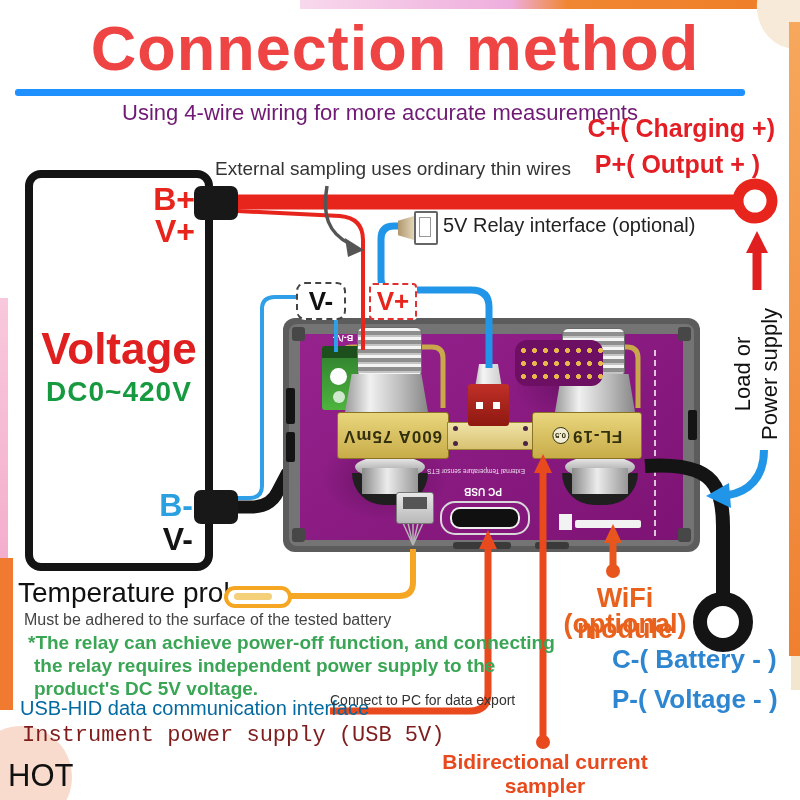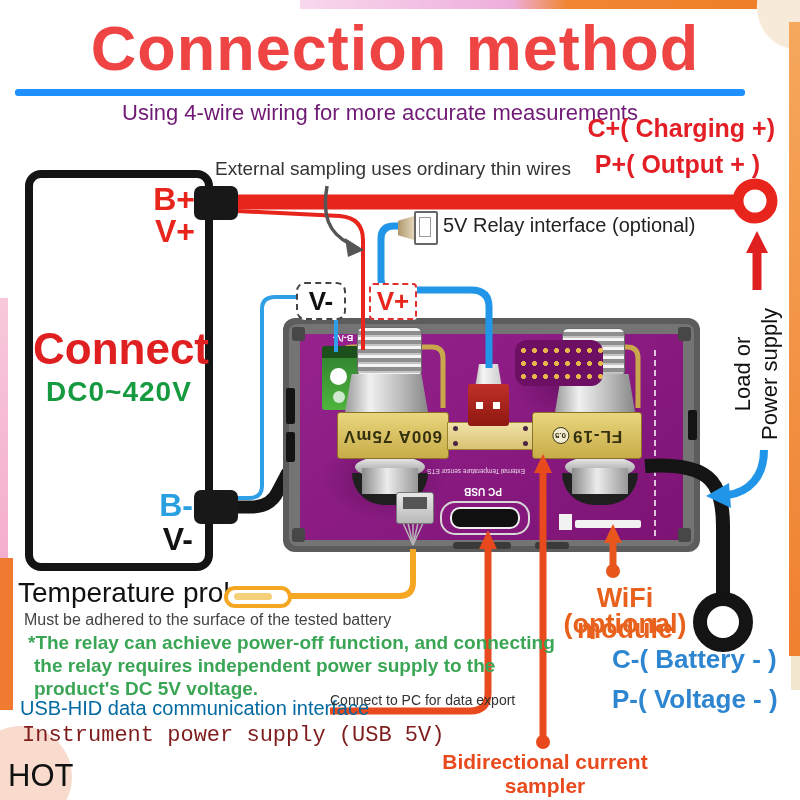--- a/index.html
+++ b/index.html
@@ -55,21 +55,21 @@
     <circle cx="755" cy="201" r="17" fill="#fff" stroke="#e8251d" stroke-width="11"></circle>
     <path d="M 229 507 L 251 507 Q 271 507 278 491 L 288 472" stroke="#141414" stroke-width="13" fill="none"></path>
     <path d="M 224 498 L 249 498 Q 262 498 262 486 L 262 309 Q 262 297 275 297 L 320 297 Q 336 297 336 310 L 336 332" stroke="#2f9fe8" stroke-width="4" fill="none"></path>
     <path d="M 237 211 L 340 216 Q 363 218 363 240 L 363 332" stroke="#e8251d" stroke-width="4" fill="none"></path>
     <path d="M 406 226 L 394 226 Q 381 226 381 239 L 381 279 Q 381 290 393 290 L 471 290 Q 489 290 489 307 L 489 330" stroke="#2196e8" stroke-width="7" fill="none"></path>
   </svg>
 
   <div class="abs" style="left:25px;top:170px;width:172px;height:385px;background:#fff;border:8px solid #141414;border-radius:16px;">
     <div class="abs" style="right:10px;top:6px;font-size:32px;font-weight:bold;color:#e8251d;line-height:30px;">B+</div>
     <div class="abs" style="right:10px;top:38px;font-size:32px;font-weight:bold;color:#e8251d;line-height:30px;">V+</div>
-    <div class="abs ctr" style="left:0;top:146px;width:100%;font-size:44px;font-weight:bold;color:#e02020;">Connect</div>
+    <div class="abs ctr" style="left:0;top:146px;width:100%;font-size:44px;font-weight:bold;color:#e02020;">Voltage</div>
     <div class="abs ctr" style="left:0;top:198px;width:100%;font-size:28px;font-weight:bold;color:#169a40;letter-spacing:1px;">DC0~420V</div>
     <div class="abs" style="right:12px;top:312px;font-size:32px;font-weight:bold;color:#2aa0e0;line-height:30px;">B-</div>
     <div class="abs" style="right:12px;top:346px;font-size:32px;font-weight:bold;color:#141414;line-height:30px;">V-</div>
   </div>
   <div class="abs" style="left:194px;top:186px;width:44px;height:34px;background:#181818;border-radius:7px;"></div>
   <div class="abs" style="left:194px;top:490px;width:44px;height:34px;background:#181818;border-radius:7px;"></div>
 
   <div class="pcb">
     <div class="pcb-inner"></div>
     <div class="pcb-board"></div>

